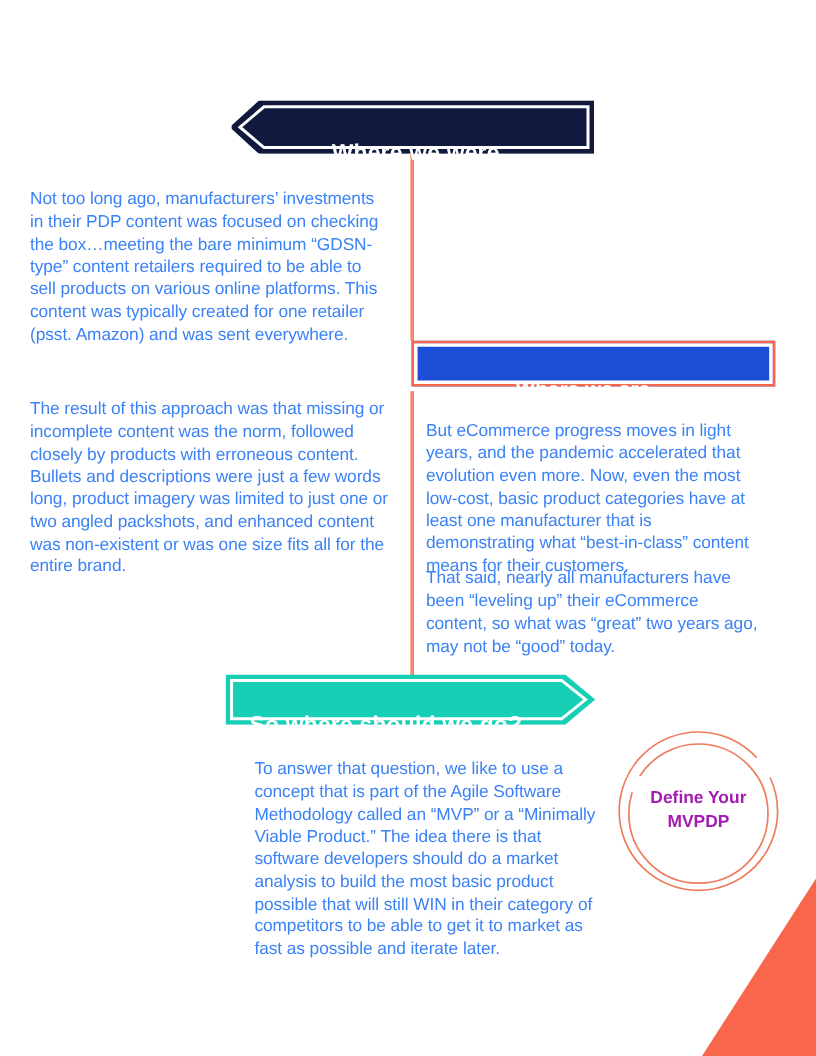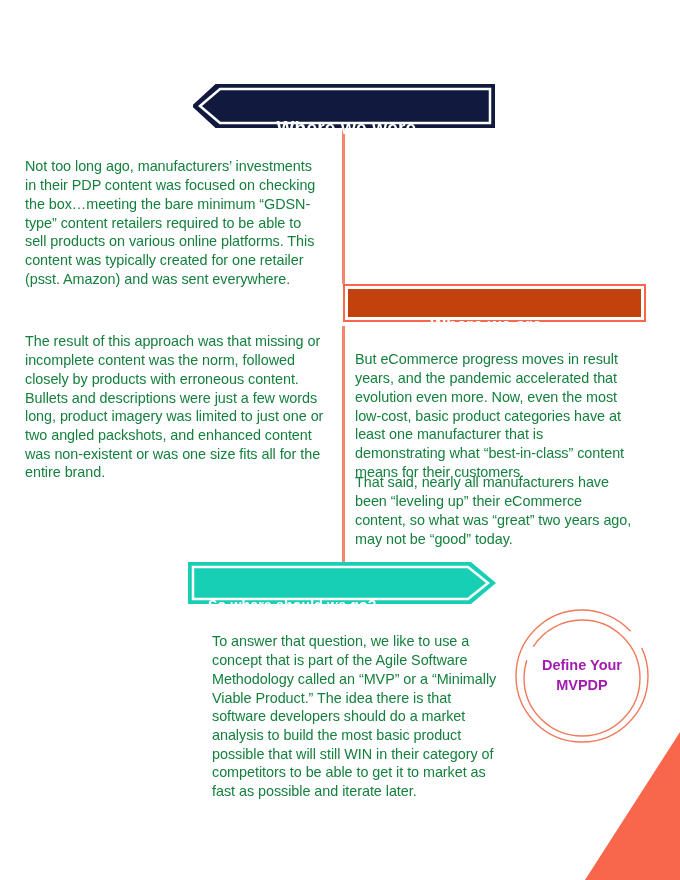--- a/index.html
+++ b/index.html
@@ -76,21 +76,21 @@
     box-sizing: border-box;
     font-size: 19px;
   }
 
   
   #banner-are {
     left: 343px;
     top: 284px;
     width: 303px;
     height: 38px;
-    background: #c2410c;
+    background: #1d4ed8;
     border: 2px solid #f8674b;
     box-shadow: inset 0 0 0 3px #ffffff;
   }
   #banner-are .banner-label {
     width: 100%;
     text-align: center;
     font-size: 17px;
   }
 
   
@@ -104,27 +104,27 @@
     position: absolute;
     inset: 0;
   }
   #banner-go .banner-label {
     position: relative;
     z-index: 2;
     width: 100%;
     text-align: left;
     padding-left: 20px;
     box-sizing: border-box;
-    font-size: 14px;
+    font-size: 19px;
   }
 
   
   .body-text {
     position: absolute;
-    color: #15803d;
+    color: #3b82f6;
     font-size: 14.4px;
     line-height: 1.30;
     letter-spacing: -0.05px;
   }
   #para-were-1 { left: 25px; top: 143px;  width: 300px; }
   #para-were-2 { left: 25px; top: 318px;  width: 316px; }
   #para-are-1  { left: 355px; top: 336px; width: 278px; }
   #para-are-2  { left: 355px; top: 459px; width: 278px; }
   #para-go-1   { left: 212px; top: 618px; width: 292px; }
   #para-go-2   { left: 196px; top: 789px; width: 292px; }
@@ -172,21 +172,21 @@
     <span class="banner-label">Where we were…</span>
   </div>
 
   <p class="body-text" id="para-were-1">Not too long ago, manufacturers’ investments in their PDP content was focused on checking the box…meeting the bare minimum “GDSN-type” content retailers required to be able to sell products on various online platforms. This content was typically created for one retailer (psst. Amazon) and was sent everywhere.</p>
   <p class="body-text" id="para-were-2">The result of this approach was that missing or incomplete content was the norm, followed closely by products with erroneous content. Bullets and descriptions were just a few words long, product imagery was limited to just one or two angled packshots, and enhanced content was non-existent or was one size fits all for the entire brand.</p>
 
   <div class="banner" id="banner-are">
     <span class="banner-label">Where we are…</span>
   </div>
 
-  <p class="body-text" id="para-are-1">But eCommerce progress moves in result years, and the pandemic accelerated that evolution even more. Now, even the most low-cost, basic product categories have at least one manufacturer that is demonstrating what “best-in-class” content means for their customers.</p>
+  <p class="body-text" id="para-are-1">But eCommerce progress moves in light years, and the pandemic accelerated that evolution even more. Now, even the most low-cost, basic product categories have at least one manufacturer that is demonstrating what “best-in-class” content means for their customers.</p>
   <p class="body-text" id="para-are-2">That said, nearly all manufacturers have been “leveling up” their eCommerce content, so what was “great” two years ago, may not be “good” today.</p>
 
   <div class="banner" id="banner-go">
     <svg class="shape" viewBox="0 0 308 42" preserveAspectRatio="none">
       <polygon points="0,0 283,0 308,21 283,42 0,42" fill="#17cfb5"></polygon>
       <polygon points="5,5 280,5 300,21 280,37 5,37" fill="none" stroke="#ffffff" stroke-width="2.5"></polygon>
     </svg>
     <span class="banner-label">So where should we go?</span>
   </div>
 

